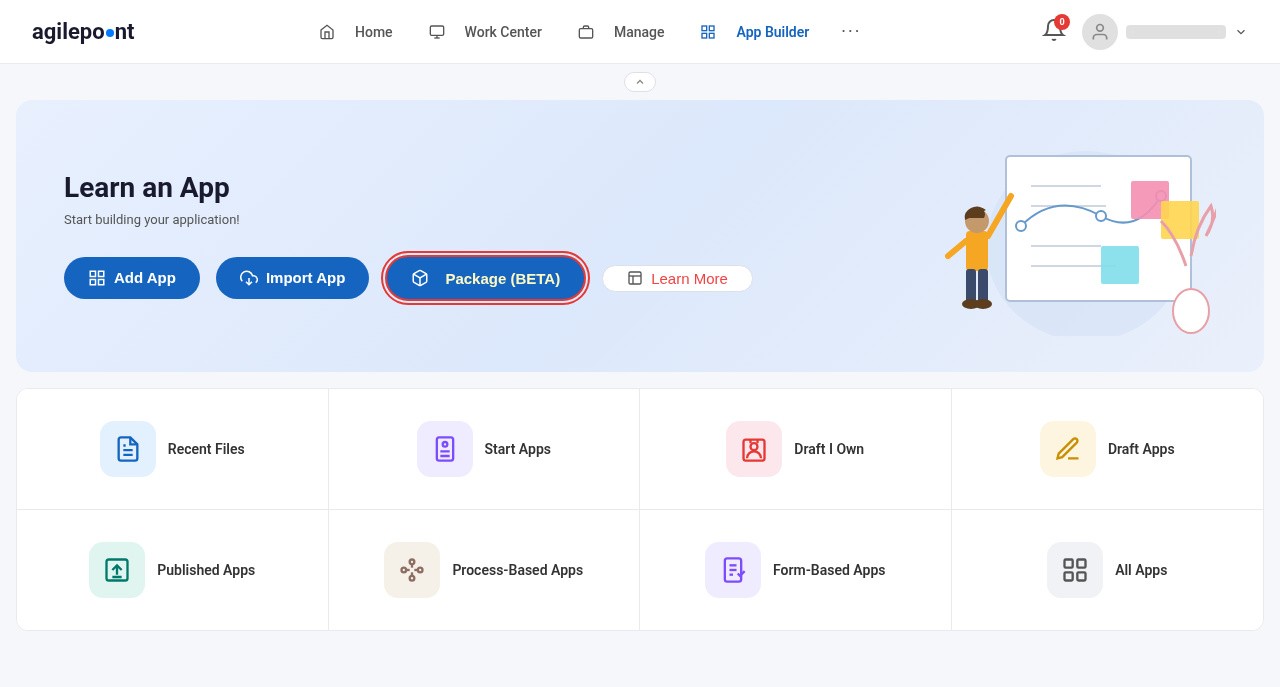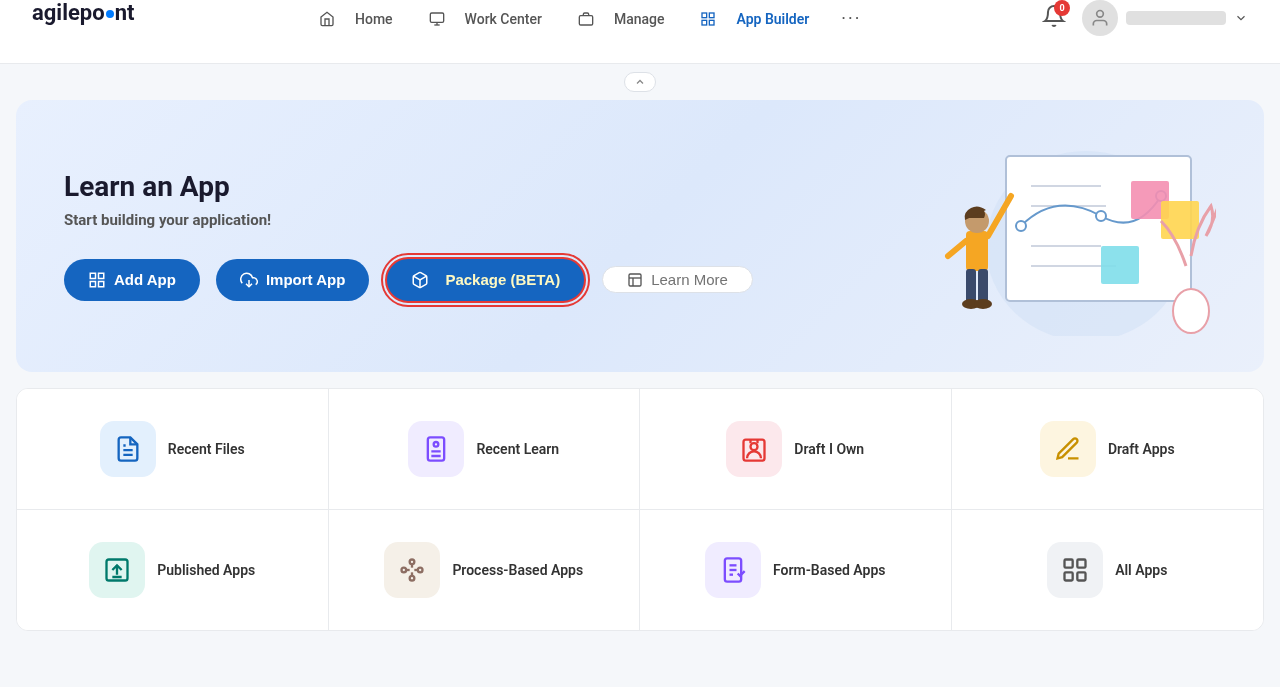--- a/index.html
+++ b/index.html
@@ -3,21 +3,21 @@
   <meta charset="utf-8">
   <style>
     * { margin: 0; padding: 0; box-sizing: border-box; }
     body { font-family: -apple-system, BlinkMacSystemFont, 'Segoe UI', Roboto, sans-serif; background: #f5f7fa; width: 1280px; height: 687px; overflow: hidden; }
 
     
     .navbar {
       background: #fff;
       height: 64px;
       display: flex;
-      align-items: flex-start;
+      align-items: center;
       padding: 0 32px;
       border-bottom: 1px solid #e8eaed;
       position: relative;
       z-index: 10;
     }
     .logo {
       display: flex;
       align-items: center;
       margin-right: auto;
     }
@@ -147,24 +147,23 @@
       overflow: hidden;
     }
     .hero-content { flex: 1; }
     .hero-title {
       font-size: 28px;
       font-weight: 700;
       color: #1a1a2e;
       margin-bottom: 8px;
     }
     .hero-subtitle {
-      font-size: 15px;
+      font-size: 13px;
       color: #555;
       margin-bottom: 28px;
-      font-weight: bold;
     }
     .hero-buttons {
       display: flex;
       gap: 16px;
       align-items: center;
       flex-wrap: wrap;
     }
     .btn-primary {
       display: flex;
       gap: 8px;
@@ -191,21 +190,21 @@
       font-weight: 600;
       cursor: pointer;
       outline: 2px solid #e53935;
       outline-offset: 2px;
     }
     .btn-secondary {
       display: flex;
       align-items: center;
       gap: 8px;
       background: #fff;
-      color: #737373;
+      color: #ef4444;
       border: 1px solid #dde1e7;
       border-radius: 28px;
       padding: 4px 24px;
       font-size: 15px;
       font-weight: 500;
       cursor: pointer;
     }
     .hero-illustration {
       width: 320px;
       flex-shrink: 0;
@@ -445,21 +444,21 @@
 
   <div class="grid-item">
     <div class="grid-icon-wrap icon-purple">
       <svg width="28" height="28" viewBox="0 0 24 24" fill="none" stroke="#7c4dff" stroke-width="2">
         <rect x="5" y="2" width="14" height="20" rx="2"></rect>
         <circle cx="12" cy="8" r="2"></circle>
         <line x1="8" y1="14" x2="16" y2="14"></line>
         <line x1="8" y1="18" x2="16" y2="18"></line>
       </svg>
     </div>
-    <span class="grid-label">Recent Learn</span>
+    <span class="grid-label">Start Apps</span>
   </div>
 
   <div class="grid-item">
     <div class="grid-icon-wrap icon-pink">
       <svg width="28" height="28" viewBox="0 0 24 24" fill="none" stroke="#e53935" stroke-width="2">
         <rect x="3" y="4" width="18" height="18" rx="2"></rect>
         <circle cx="12" cy="10" r="3"></circle>
         <path d="M6 20c0-3.3 2.7-6 6-6s6 2.7 6 6"></path>
         <line x1="9" y1="4" x2="9" y2="7"></line>
         <line x1="15" y1="4" x2="15" y2="7"></line>

